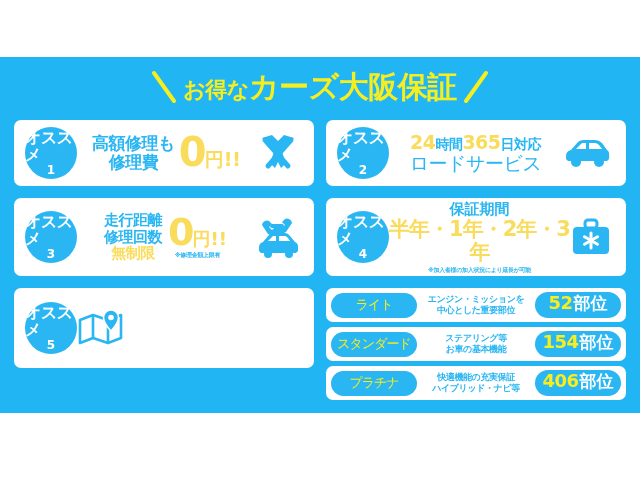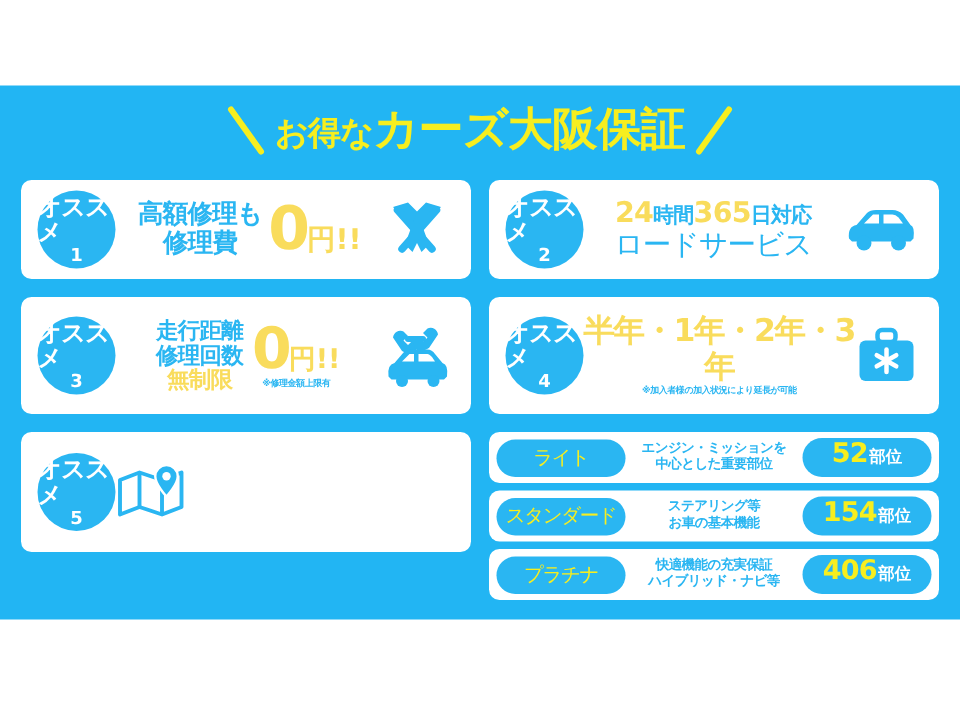--- a/index.html
+++ b/index.html
@@ -170,21 +170,21 @@
     height:26px;
     border-radius:13px;
     background:#2ab6f2;
     display:flex;
     align-items:baseline;
     justify-content:center;
     gap:1px;
     white-space:nowrap;
   }
   .plan-count .num  { color:#f7ee1f; font-size:18px; font-weight:bold; letter-spacing:-0.5px; }
-  .plan-count .unit { color:#ffffff; font-size:11px; font-weight:bold; }
+  .plan-count .unit { color:#ffffff; font-size:17px; font-weight:bold; }
 </style>
 </head>
 <body>
 
 <div id="canvas">
 
   <div class="banner"></div>
 
   <div class="title-row">
     <span class="slash">
@@ -290,20 +290,21 @@
     </div>
   </div>
 
   <div class="card card-4">
     <div class="badge">
       <span class="b-label">オススメ</span>
       <span class="b-num">4</span>
     </div>
     <div class="card-body">
       <div class="copy">
+        <div class="blue c4-line1">保証期間</div>
         <div class="yellow c4-line2">半年・1年・2年・3年</div>
         <div class="note c4-note">※加入者様の加入状況により延長が可能</div>
       </div>
     </div>
     <div class="icon-slot">
       <svg class="icon" width="42" height="40" viewBox="0 0 42 40">
         <rect x="15" y="3" width="12" height="8" rx="3" fill="none" stroke="#2ab6f2" stroke-width="3"></rect>
         <rect x="3" y="10" width="36" height="27" rx="4" fill="#2ab6f2"></rect>
         <g stroke="#ffffff" stroke-width="3" stroke-linecap="round">
           <line x1="21" y1="16" x2="21" y2="31"></line>

